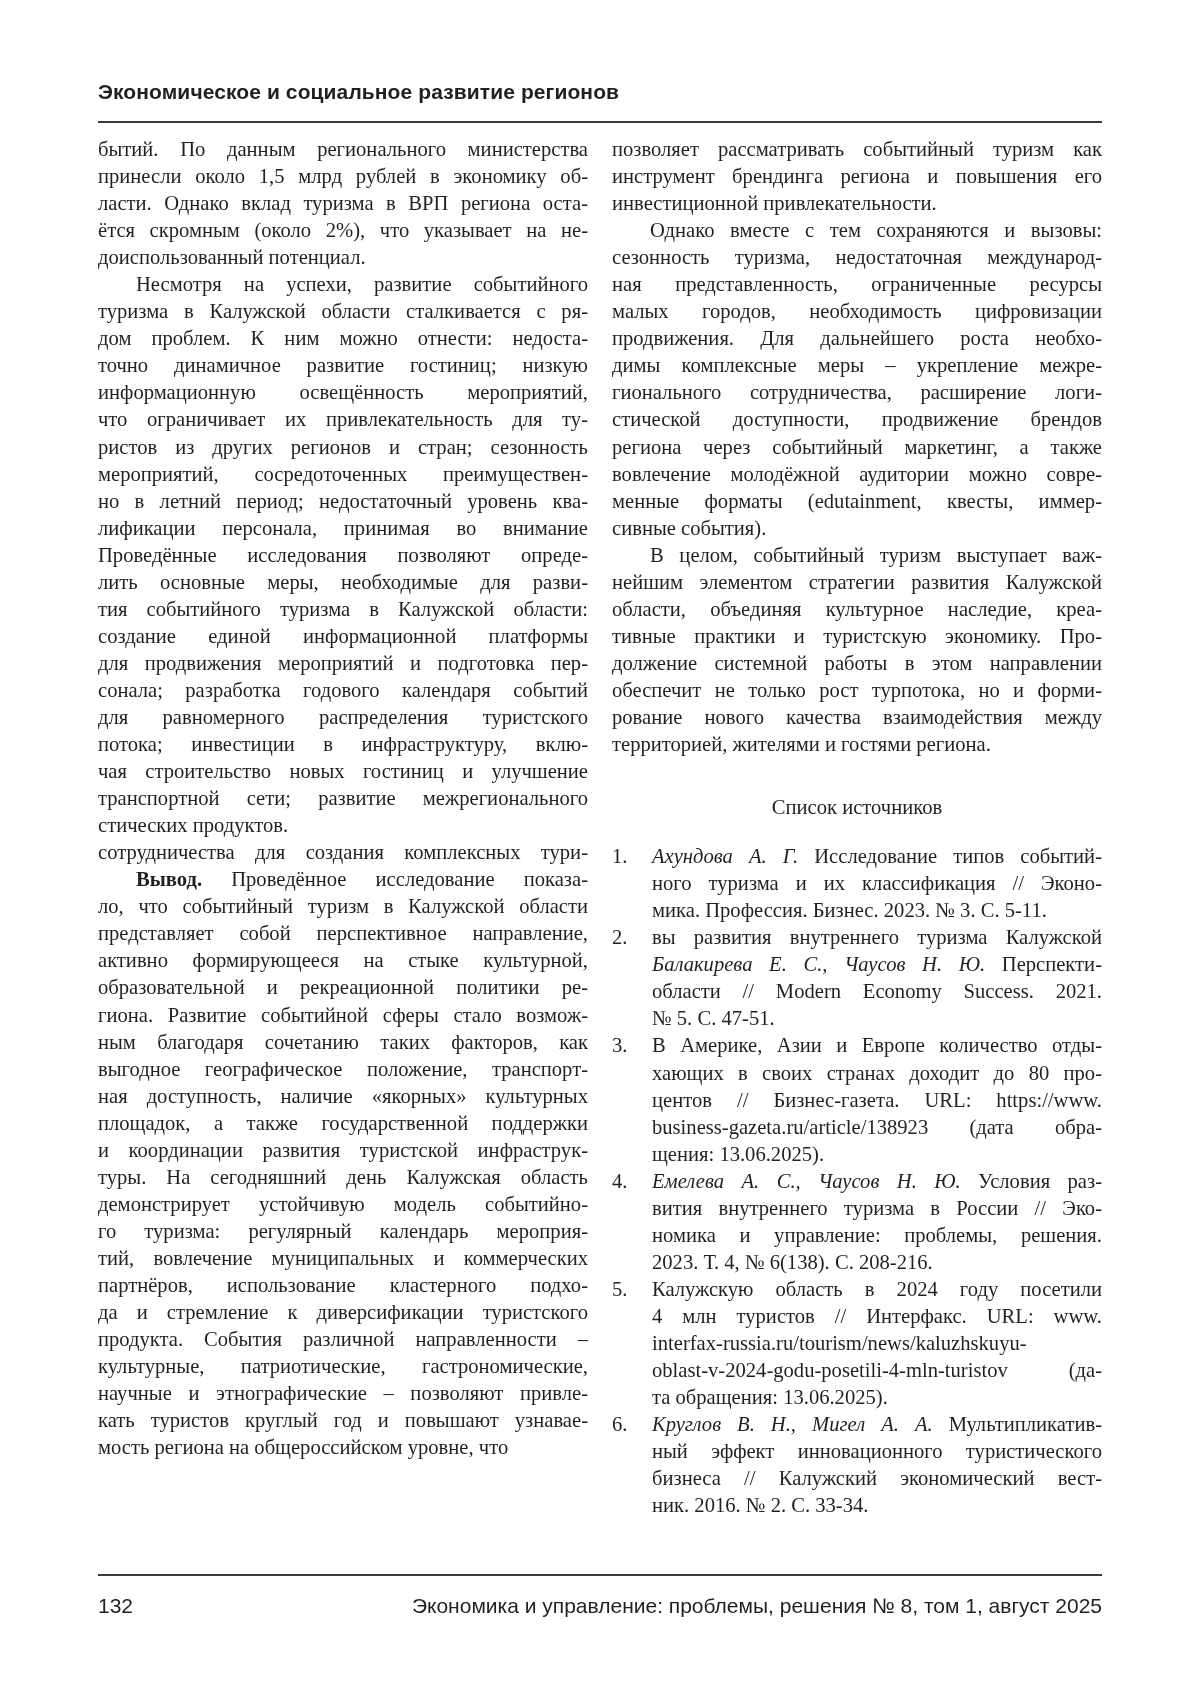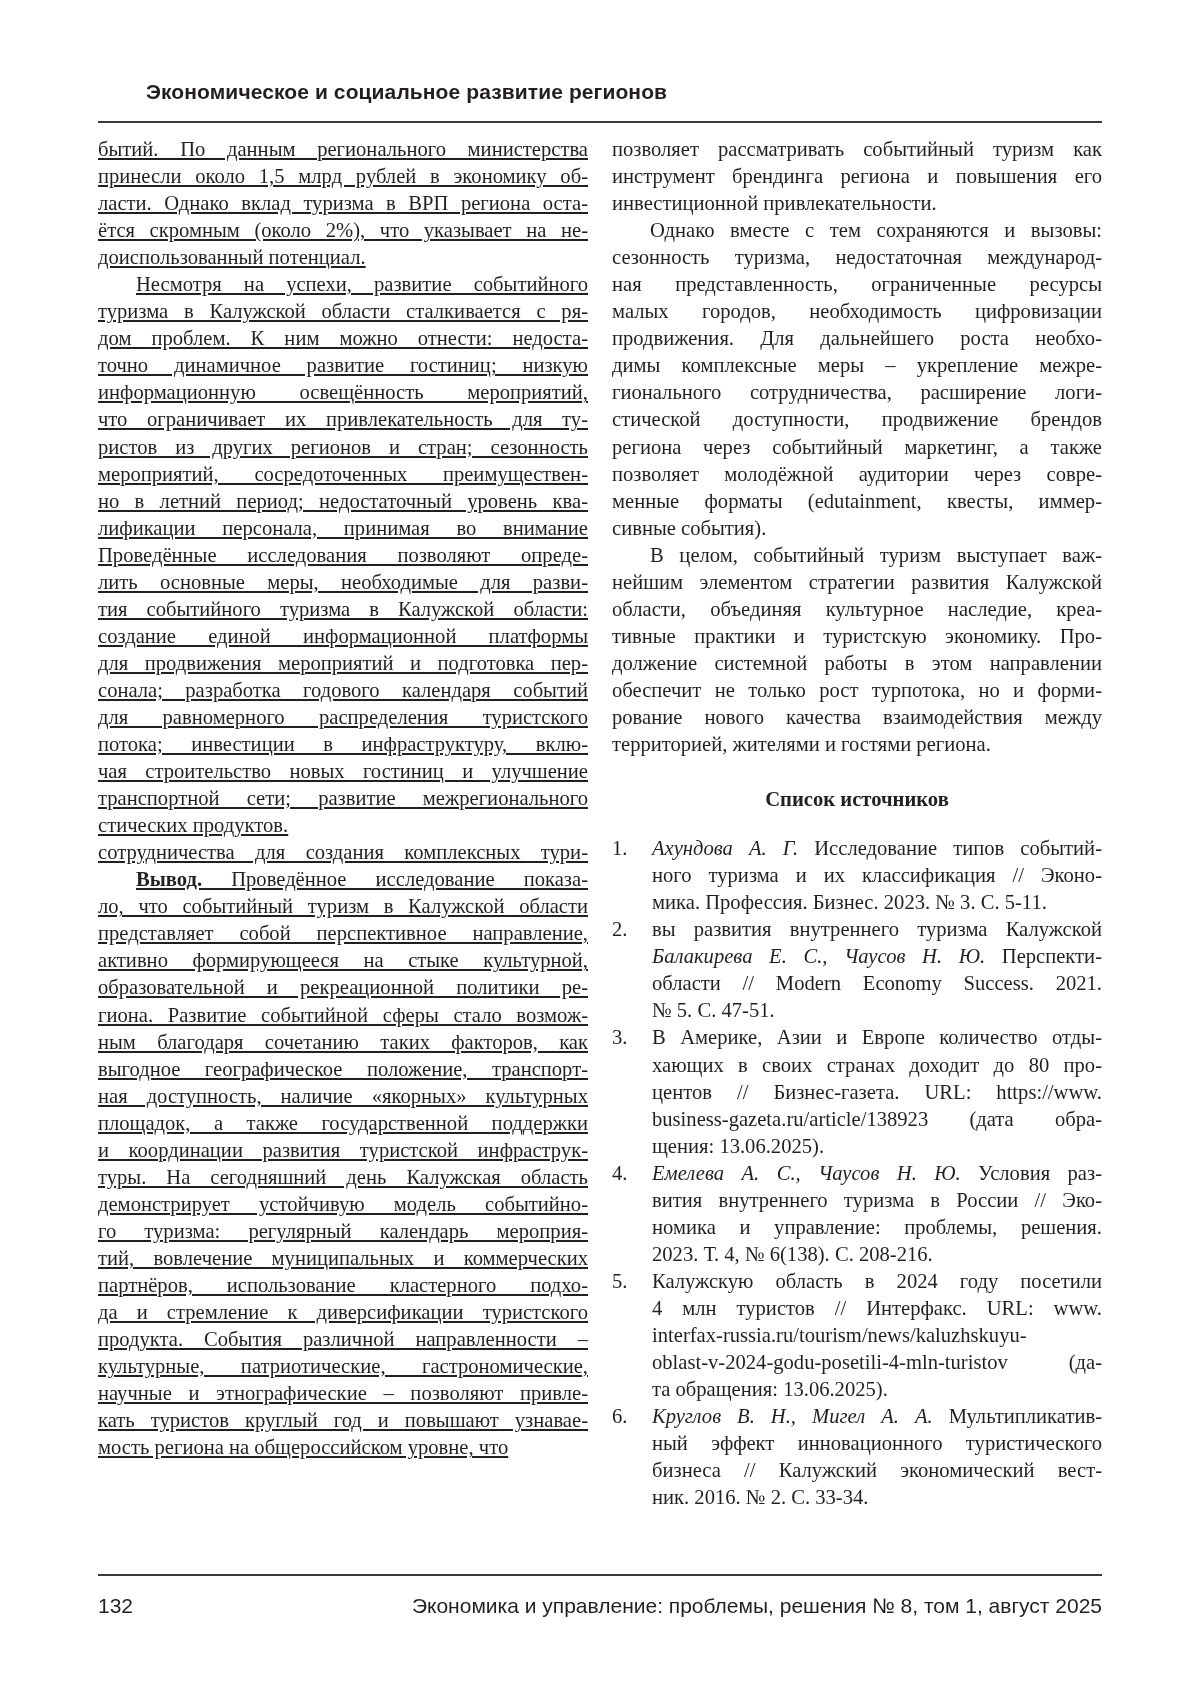--- a/index.html
+++ b/index.html
@@ -1,34 +1,34 @@
 <!DOCTYPE html>
 <html><head>
 <meta charset="utf-8">
 <style>
   html, body { margin: 0; padding: 0; background: #ffffff; }
   body { width: 1200px; height: 1698px; position: relative; overflow: hidden; color: #231f20; }
   .running-head {
     position: absolute; left: 98px; top: 80px;
     font-family: "Liberation Sans", sans-serif; font-weight: bold; font-size: 21px;
-    letter-spacing: 0.1px; color: #231f20; margin-left: 48px;
+    letter-spacing: 0.1px; color: #231f20;
   }
   .rule { position: absolute; left: 98px; width: 1004px; height: 2px; background: #3a3a3a; }
   .rule.top { top: 121px; }
   .rule.bottom { top: 1574px; }
   .col {
     position: absolute; top: 136px; width: 490px;
     font-family: "Liberation Serif", serif; font-size: 20.6px; line-height: 27.05px;
     text-align: justify; hyphens: manual;
   }
-  .col.left { left: 98px; text-decoration: underline; }
+  .col.left { left: 98px; }
   .col.right { left: 612px; }
   .col .bold { font-weight: bold; }
   .refs-title {
-    text-align: center; font-weight: bold; margin: 28px 0 22px 0; text-indent: 0;
+    text-align: center; font-weight: normal; margin: 36px 0 22px 0; text-indent: 0;
   }
   .ref { display: flex; text-align: justify; }
   .ref .num { width: 40px; flex: 0 0 40px; text-align: left; }
   .ref .body { flex: 1; }
   .ref .authors { font-style: italic; }
   .footer {
     position: absolute; top: 1594px; left: 98px; width: 1004px;
     font-family: "Liberation Sans", sans-serif; font-size: 21px; color: #231f20;
   }
   .footer .page-num { position: absolute; left: 0; top: 0; }
@@ -108,21 +108,21 @@
     <div>
       <span class="line" style="text-indent: 38px;"><span>Однако вместе с тем сохраняются и вызовы:</span></span>
       <span class="line"><span>сезонность туризма, недостаточная международ-</span></span>
       <span class="line"><span>ная представленность, ограниченные ресурсы</span></span>
       <span class="line"><span>малых городов, необходимость цифровизации</span></span>
       <span class="line"><span>продвижения. Для дальнейшего роста необхо-</span></span>
       <span class="line"><span>димы комплексные меры – укрепление межре-</span></span>
       <span class="line"><span>гионального сотрудничества, расширение логи-</span></span>
       <span class="line"><span>стической доступности, продвижение брендов</span></span>
       <span class="line"><span>региона через событийный маркетинг, а также</span></span>
-      <span class="line"><span>позволяет молодёжной аудитории через совре-</span></span>
+      <span class="line"><span>вовлечение молодёжной аудитории можно совре-</span></span>
       <span class="line"><span>менные форматы (edutainment, квесты, иммер-</span></span>
       <span class="line last"><span>сивные события).</span></span>
     </div>
     <div>
       <span class="line" style="text-indent: 38px;"><span>В целом, событийный туризм выступает важ-</span></span>
       <span class="line"><span>нейшим элементом стратегии развития Калужской</span></span>
       <span class="line"><span>области, объединяя культурное наследие, креа-</span></span>
       <span class="line"><span>тивные практики и туристскую экономику. Про-</span></span>
       <span class="line"><span>должение системной работы в этом направлении</span></span>
       <span class="line"><span>обеспечит не только рост турпотока, но и форми-</span></span>

